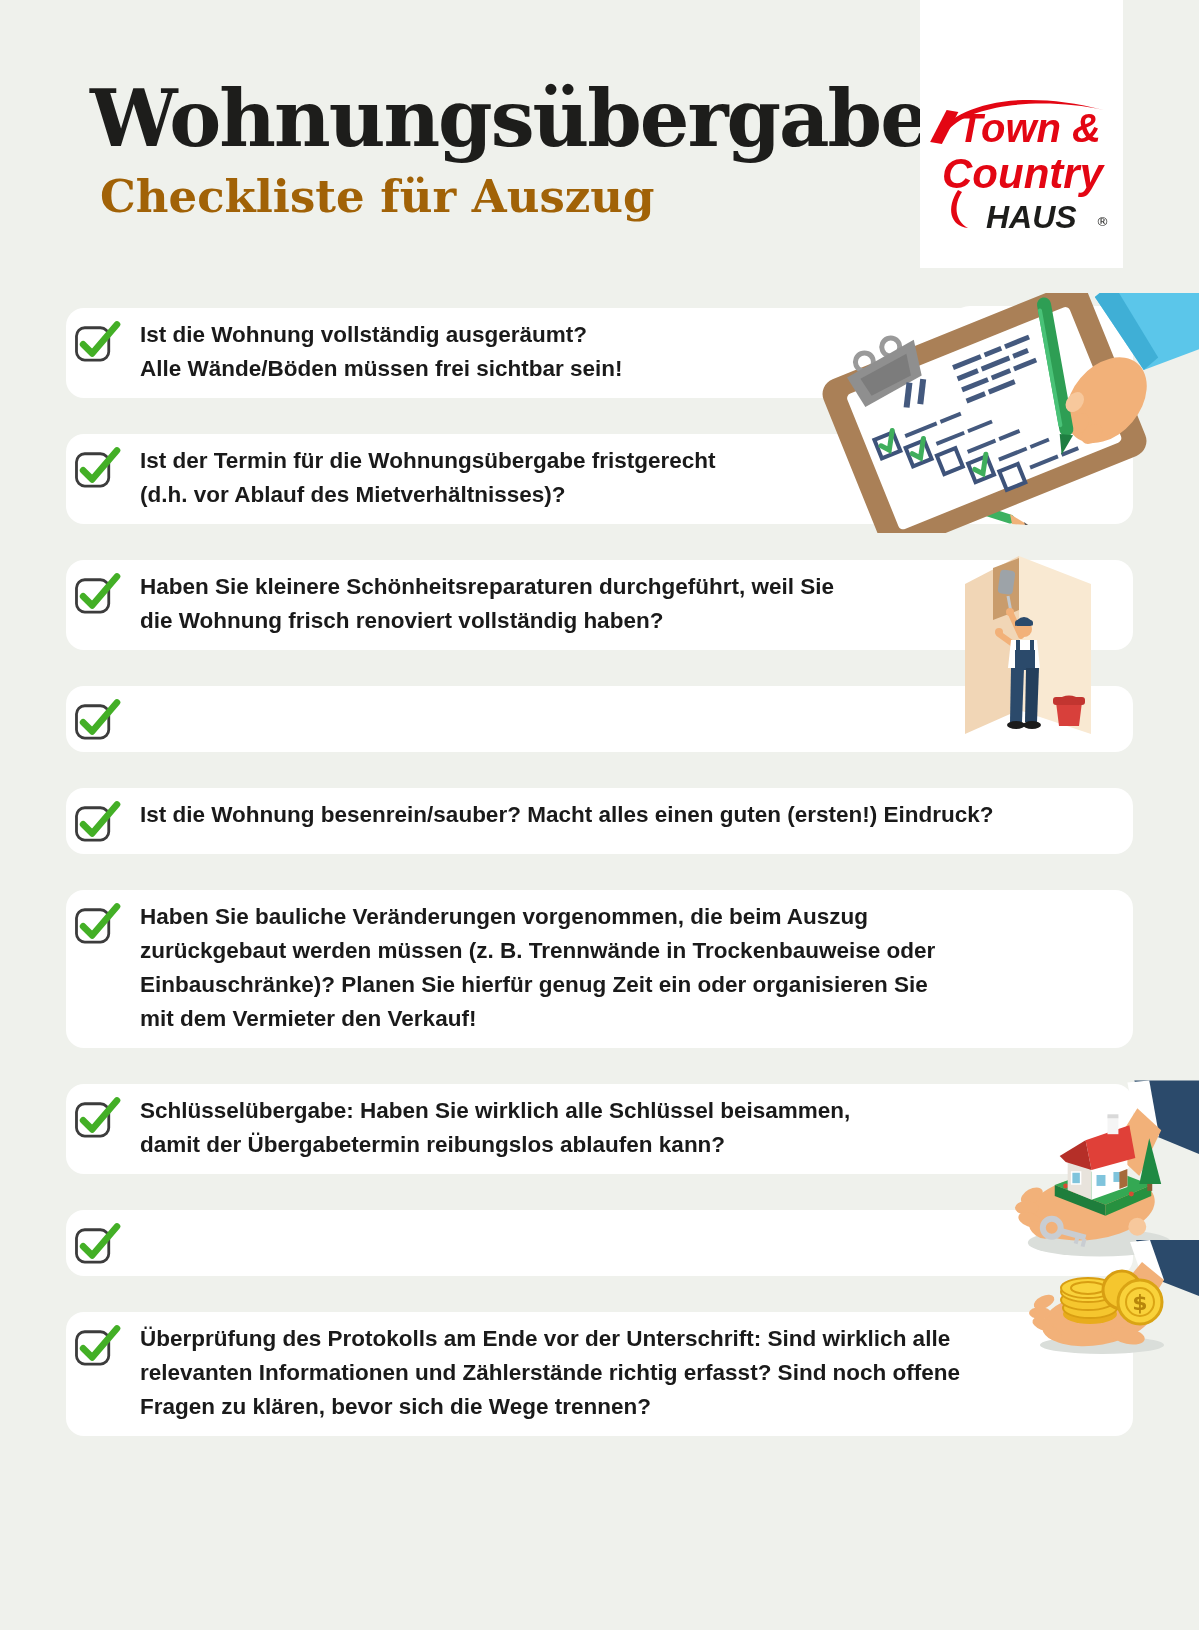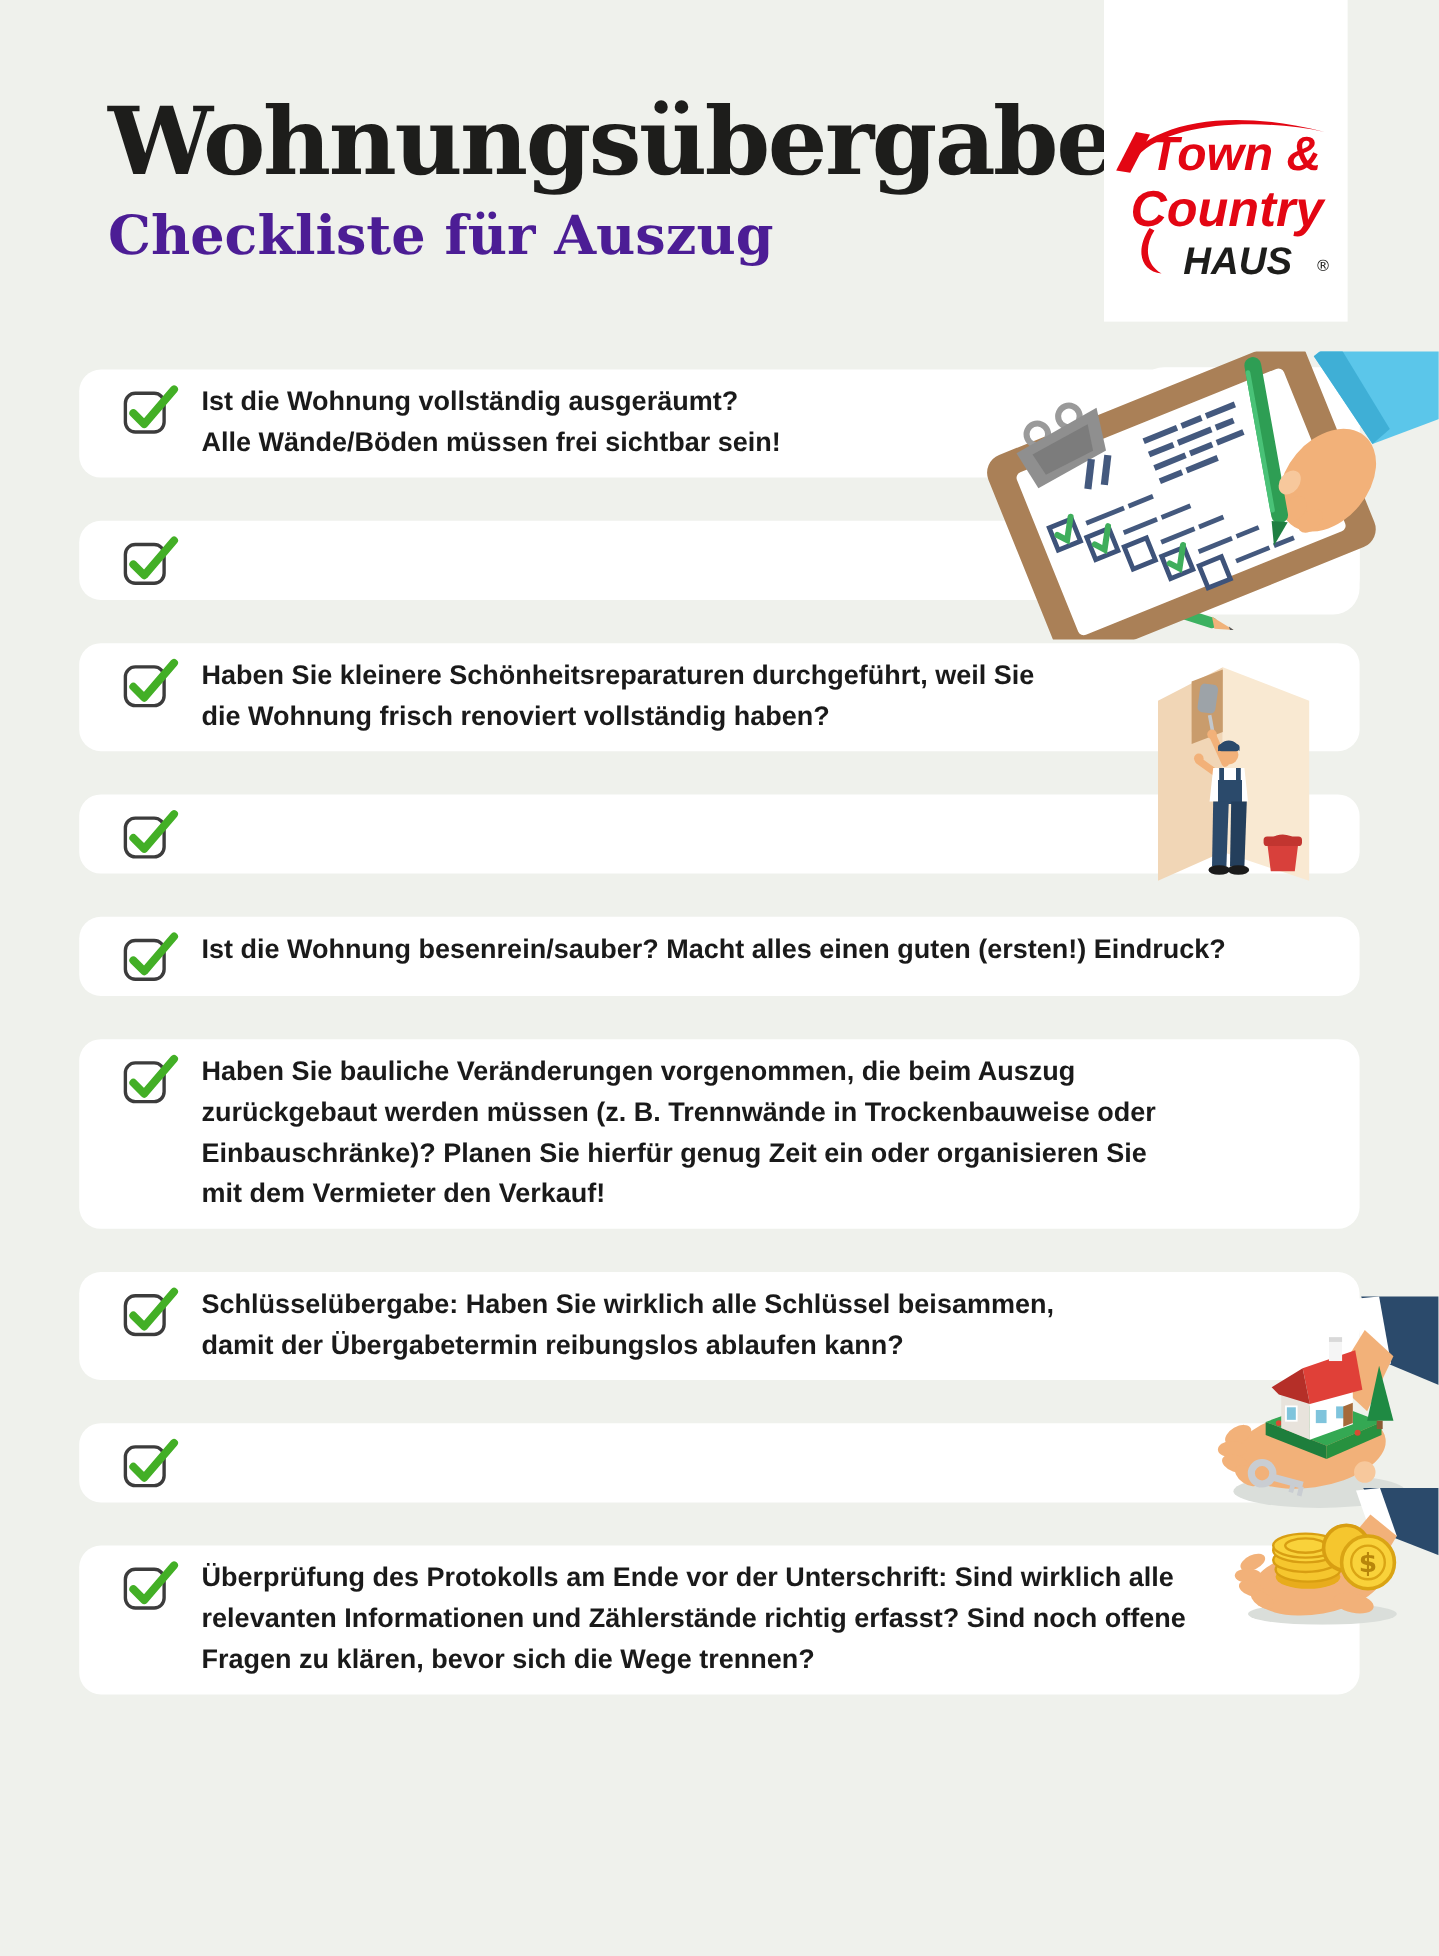--- a/index.html
+++ b/index.html
@@ -3,32 +3,32 @@
 <meta charset="utf-8">
 <style>
   html,body{margin:0;padding:0;}
   body{background:#EFF1EC;font-family:"Liberation Sans",sans-serif;}
   .poster{position:relative;width:1199px;height:1630px;background:#EFF1EC;overflow:hidden;}
 
   
   .hdr{position:absolute;left:90px;top:78px;z-index:1;}
   .hdr h1{margin:0;font-family:"DejaVu Serif",serif;font-weight:700;font-size:78px;
           letter-spacing:-2px;color:#1D1D1B;line-height:1.05;}
-  .hdr h2{margin:14px 0 0 0;font-family:"DejaVu Serif",serif;font-weight:700;
-          font-size:45px;color:#4c1d95;line-height:1;}
+  .hdr h2{margin:14px 0 0 10px;font-family:"DejaVu Serif",serif;font-weight:700;
+          font-size:45px;color:#a16207;line-height:1;}
 
   
   .logo-box{position:absolute;left:920px;top:0;width:203px;height:268px;background:#FFFFFF;z-index:2;}
   .logo-box svg{position:absolute;left:8px;top:86px;}
   .logo-red{fill:#E30613;font-family:"Liberation Sans",sans-serif;font-weight:700;font-style:italic;}
   .logo-blk{fill:#1D1D1B;font-family:"Liberation Sans",sans-serif;font-weight:700;font-style:italic;}
 
   
   .cards{position:absolute;left:66px;top:308px;width:1067px;display:flex;flex-direction:column;gap:36px;z-index:1;}
-  .card{background:#FFFFFF;border-radius:18px;padding:10px 26px 12px 36px;display:flex;align-items:flex-start;}
+  .card{background:#FFFFFF;border-radius:18px;padding:10px 26px 12px 8px;display:flex;align-items:flex-start;}
   .check{flex:0 0 48px;width:48px;height:42px;margin-right:18px;margin-top:2px;}
   .txt{margin:0;font-size:22.5px;font-weight:700;color:#1A1A1A;line-height:34px;white-space:pre-line;}
 
   
   .abs{position:absolute;z-index:3;}
   .backing{position:absolute;left:948px;top:306px;width:185px;height:206px;background:#FFFFFF;border-radius:22px;z-index:2;}
   svg text{font-family:"DejaVu Sans",sans-serif;}
 </style>
 </head>
 <body>
@@ -65,20 +65,22 @@
 Alle Wände/Böden müssen frei sichtbar sein!</p>
     </section>
 
     <section class="card">
       <span class="check">
         <svg width="48" height="42" viewBox="0 0 58 50">
             <rect x="3" y="9" width="39" height="39" rx="10" fill="#fff" stroke="#3C3C3C" stroke-width="3.4"></rect>
             <polyline points="11,29 22,40 52,5" fill="none" stroke="#43AF26" stroke-width="8" stroke-linecap="round" stroke-linejoin="round"></polyline>
           </svg>
       </span>
+      <p class="txt">Ist der Termin für die Wohnungsübergabe fristgerecht
+(d.h. vor Ablauf des Mietverhältnisses)?</p>
     </section>
 
     <section class="card">
       <span class="check">
         <svg width="48" height="42" viewBox="0 0 58 50">
             <rect x="3" y="9" width="39" height="39" rx="10" fill="#fff" stroke="#3C3C3C" stroke-width="3.4"></rect>
             <polyline points="11,29 22,40 52,5" fill="none" stroke="#43AF26" stroke-width="8" stroke-linecap="round" stroke-linejoin="round"></polyline>
           </svg>
       </span>
       <p class="txt">Haben Sie kleinere Schönheitsreparaturen durchgeführt, weil Sie

